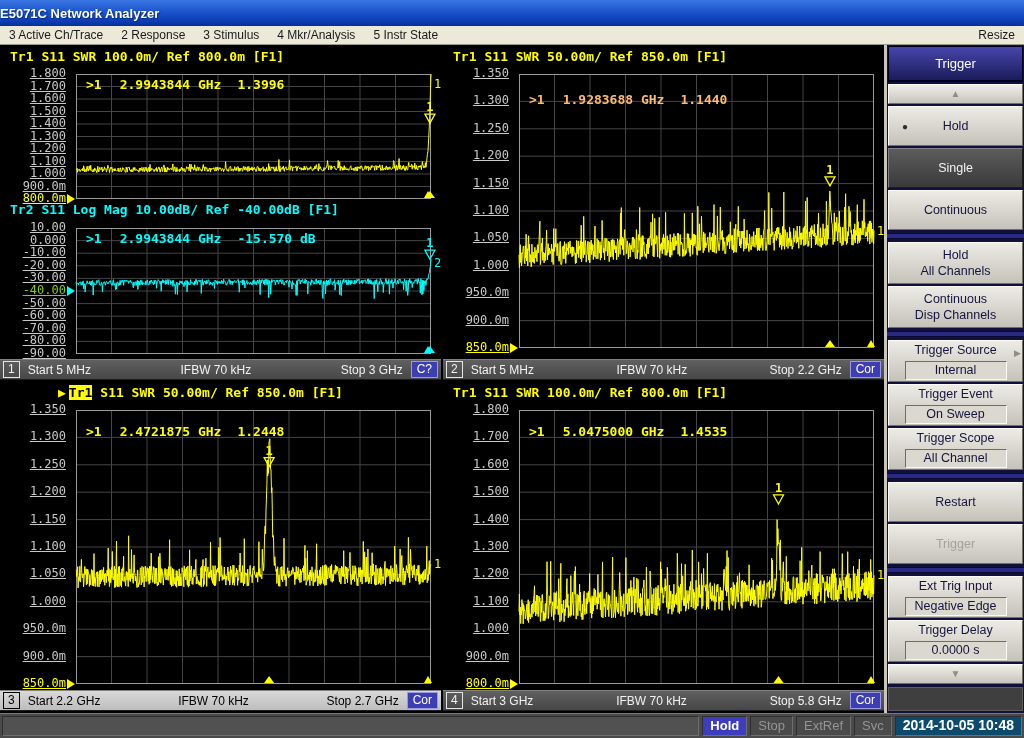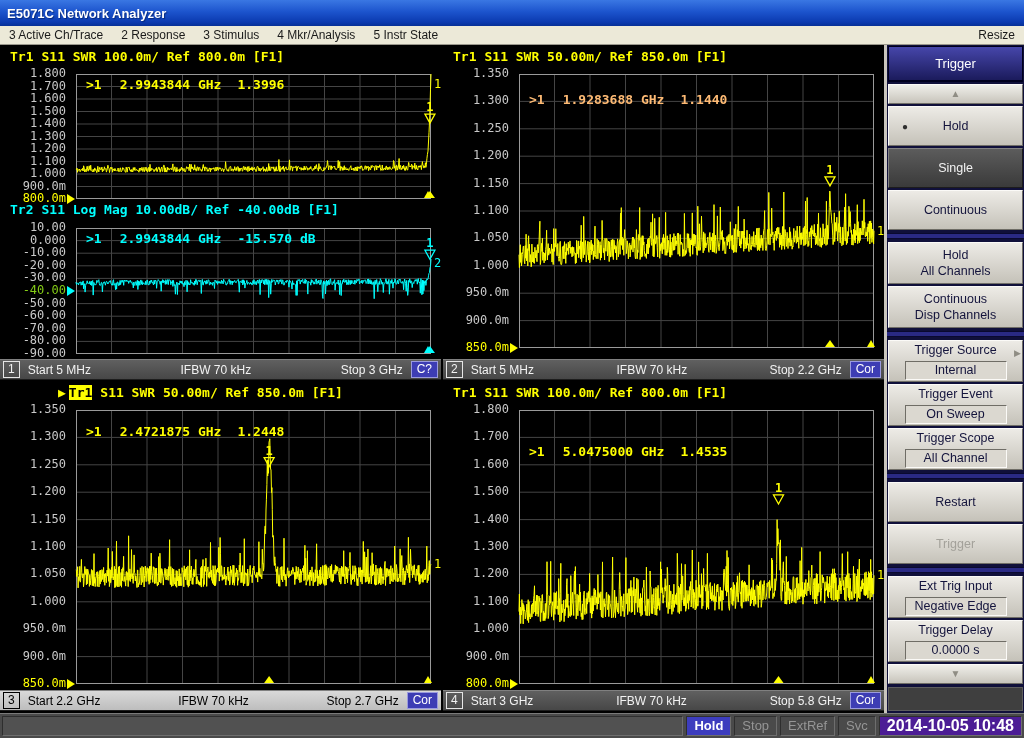--- a/index.html
+++ b/index.html
@@ -3,21 +3,21 @@
 <meta charset="utf-8">
 <style>
   html,body { margin:0; padding:0; background:#000; }
   body { width:1024px; height:738px; position:relative; overflow:hidden;
          font-family:"Liberation Sans", sans-serif; -webkit-font-smoothing:antialiased; }
 
   
   .titlebar { position:absolute; left:0; top:0; width:1024px; height:26px;
     background:linear-gradient(180deg,#3a77e3 0%,#1c54cd 45%,#0b3ab0 85%,#063097 100%);
     color:#fff; font-weight:bold; font-size:13px; display:flex; align-items:center;
-    padding-left:7px; box-sizing:border-box; text-shadow:1px 1px 1px #062a7e; }
+    box-sizing:border-box; text-shadow:1px 1px 1px #062a7e; }
   .menubar { position:absolute; left:0; top:26px; width:1024px; height:19px;
     background:#ece9d8; border-bottom:1px solid #9a978c; box-sizing:border-box;
     display:flex; align-items:center; font-size:12px; color:#1a1a1a; }
   .menu-item { padding:0 9px; height:100%; display:flex; align-items:center; cursor:default; }
   .menu-resize { margin-left:auto; padding:0 9px; }
 
   
   .main { position:absolute; left:0; top:45px; width:1024px; height:669px; background:#000; }
 
   .channel { position:absolute; background:#000; }
@@ -28,21 +28,21 @@
 
   .trace-header { position:absolute; left:10px; font:bold 13px "DejaVu Sans Mono", monospace;
     white-space:nowrap; z-index:2; }
   .active-arrow { display:none; margin-right:3px; }
   .channel.active .active-arrow { display:inline; }
   .tr-name { margin-right:8px; }
   .channel.active .tr-name { background:#ffff00; color:#000; }
 
   .axis-labels { position:absolute; left:0; width:70px; z-index:1; }
   .axis-labels span { position:absolute; right:4px; font:12px "DejaVu Sans Mono", monospace;
-    line-height:13px; white-space:nowrap; }
+    line-height:13px; white-space:nowrap;text-decoration:underline; }
 
   .plot { position:absolute; background:#000; }
   .plot svg { position:absolute; left:0; top:0; overflow:visible; }
   .readout { position:absolute; top:3px; left:10px; z-index:3;
     font:bold 13px "DejaVu Sans Mono", monospace; white-space:nowrap; }
   .r-sel { margin-right:18px; } .r-freq { margin-right:16px; }
 
   
   .ch-status { position:absolute; left:0; right:0; bottom:0; height:21px;
     background:linear-gradient(#606060,#474747); color:#f2f2f2;
@@ -85,21 +85,21 @@
 
   
   .statusbar { position:absolute; left:0; top:713px; width:1024px; height:25px;
     background:#4a4a4a; border-top:1px solid #7a7a7a; box-sizing:border-box;
     display:flex; align-items:center; padding:0 2px; font-size:13px; }
   .sb-spacer { flex:1; height:18px; border:1px solid; border-color:#2e2e2e #6e6e6e #6e6e6e #2e2e2e;
     background:#515151; }
   .sb-box { height:18px; line-height:17px; padding:0 7px; margin-left:3px; color:#959595;
     border:1px solid; border-color:#2e2e2e #6e6e6e #6e6e6e #2e2e2e; white-space:nowrap; }
   .sb-box.hold { background:#3d3dbe; color:#fff; font-weight:bold; }
-  .sb-box.datetime { background:#4c1d95; color:#fff; font-weight:bold; font-size:16px; }
+  .sb-box.datetime { background:#0c4a6e; color:#fff; font-weight:bold; font-size:14px; }
 </style>
 </head>
 <body>
 
 <div class="titlebar">
   <span>E5071C Network Analyzer</span>
 </div>
 <div class="menubar">
   <span class="menu-item">3 Active Ch/Trace</span>
   <span class="menu-item">2 Response</span>
@@ -286,21 +286,21 @@
         <span style="top: 75.2px; color: rgb(201, 201, 201);">1.500</span>
         <span style="top: 102.6px; color: rgb(201, 201, 201);">1.400</span>
         <span style="top: 130px; color: rgb(201, 201, 201);">1.300</span>
         <span style="top: 157.4px; color: rgb(201, 201, 201);">1.200</span>
         <span style="top: 184.8px; color: rgb(201, 201, 201);">1.100</span>
         <span style="top: 212.2px; color: rgb(201, 201, 201);">1.000</span>
         <span style="top: 239.6px; color: rgb(201, 201, 201);">900.0m</span>
         <span style="top: 267px; color: rgb(255, 255, 0);">800.0m</span>
       </div>
     <div class="plot" style="left:76px;top:28px;width:355px;height:274px;">
-      <div class="readout" style="top: 14px; color: rgb(255, 255, 0); margin-top: 20px;">
+      <div class="readout" style="top: 14px; color: rgb(255, 255, 0);">
         <span class="r-sel">&gt;1</span><span class="r-freq">5.0475000 GHz</span><span>1.4535</span>
       </div>
     <svg width="355" height="274" viewBox="0 0 355 274">
           <path d="M35.5 0V274M0 27.4H355M71.0 0V274M0 54.8H355M106.5 0V274M0 82.2H355M142.0 0V274M0 109.6H355M177.5 0V274M0 137.0H355M213.0 0V274M0 164.4H355M248.5 0V274M0 191.8H355M284.0 0V274M0 219.2H355M319.5 0V274M0 246.6H355" stroke="#454545" stroke-width="1" fill="none"></path>
           <rect x="0.5" y="0.5" width="354" height="273" stroke="#9a9a9a" fill="none"></rect>
           <polygon points="-9,269 -9,279 -1,274" fill="#ffff00"></polygon>
           <polyline points="0.0,201.6 0.4,184.0 0.8,205.0 1.3,197.1 1.7,213.6 2.1,199.7 2.5,204.9 2.9,189.6 3.3,200.5 3.8,192.9 4.2,213.9 4.6,194.6 5.0,197.0 5.4,201.0 5.8,200.2 6.3,208.9 6.7,207.1 7.1,202.6 7.5,200.7 7.9,194.1 8.4,210.4 8.8,199.4 9.2,189.7 9.6,212.6 10.0,191.6 10.4,206.9 10.9,203.7 11.3,209.0 11.7,207.4 12.1,204.0 12.5,194.7 12.9,207.1 13.4,196.4 13.8,193.2 14.2,203.6 14.6,188.8 15.0,185.5 15.5,175.8 15.9,202.1 16.3,191.2 16.7,206.0 17.1,196.3 17.5,185.1 18.0,204.1 18.4,185.4 18.8,186.5 19.2,206.6 19.6,200.7 20.0,186.1 20.5,191.3 20.9,188.1 21.3,211.3 21.7,211.6 22.1,191.3 22.6,202.5 23.0,185.0 23.4,184.5 23.8,193.3 24.2,210.8 24.6,201.3 25.1,210.3 25.5,202.9 25.9,210.7 26.3,193.4 26.7,208.5 27.1,205.1 27.6,191.0 28.0,151.7 28.4,184.3 28.8,185.2 29.2,208.6 29.7,205.7 30.1,195.3 30.5,195.0 30.9,185.9 31.3,193.2 31.7,151.3 32.2,202.0 32.6,206.6 33.0,196.1 33.4,195.8 33.8,191.8 34.2,200.6 34.7,210.2 35.1,182.5 35.5,198.7 35.9,204.4 36.3,183.0 36.8,198.5 37.2,182.6 37.6,181.6 38.0,199.1 38.4,197.9 38.8,195.9 39.3,204.7 39.7,168.6 40.1,189.0 40.5,188.6 40.9,212.0 41.3,183.5 41.8,153.3 42.2,210.5 42.6,194.8 43.0,193.9 43.4,202.7 43.9,200.9 44.3,197.8 44.7,190.2 45.1,211.7 45.5,199.2 45.9,205.9 46.4,201.9 46.8,189.4 47.2,197.3 47.6,174.8 48.0,168.6 48.4,197.4 48.9,183.9 49.3,207.8 49.7,195.6 50.1,200.3 50.5,205.9 51.0,206.0 51.4,206.5 51.8,165.6 52.2,193.6 52.6,205.3 53.0,189.1 53.5,182.3 53.9,193.1 54.3,194.2 54.7,205.6 55.1,170.0 55.5,161.3 56.0,184.3 56.4,156.6 56.8,189.6 57.2,209.1 57.6,197.8 58.1,184.2 58.5,200.8 58.9,205.8 59.3,197.0 59.7,185.3 60.1,192.0 60.6,174.2 61.0,200.8 61.4,182.1 61.8,200.3 62.2,206.7 62.6,203.0 63.1,209.7 63.5,193.9 63.9,209.4 64.3,195.0 64.7,184.5 65.2,181.1 65.6,202.8 66.0,204.6 66.4,198.9 66.8,199.2 67.2,188.5 67.7,203.6 68.1,182.7 68.5,194.1 68.9,188.1 69.3,188.2 69.7,181.4 70.2,192.1 70.6,163.5 71.0,185.9 71.4,203.1 71.8,187.8 72.3,197.0 72.7,208.1 73.1,185.8 73.5,203.8 73.9,187.8 74.3,200.9 74.8,181.6 75.2,178.4 75.6,185.4 76.0,195.1 76.4,179.9 76.8,185.1 77.3,193.2 77.7,187.4 78.1,199.3 78.5,194.4 78.9,164.5 79.4,193.9 79.8,182.5 80.2,183.3 80.6,187.4 81.0,184.4 81.4,200.0 81.9,181.8 82.3,206.1 82.7,207.1 83.1,182.1 83.5,151.9 83.9,207.9 84.4,192.1 84.8,191.0 85.2,188.7 85.6,196.7 86.0,193.9 86.5,207.0 86.9,196.4 87.3,182.8 87.7,182.2 88.1,193.9 88.5,199.6 89.0,198.0 89.4,184.5 89.8,206.6 90.2,188.7 90.6,185.7 91.0,193.9 91.5,194.2 91.9,197.9 92.3,199.9 92.7,208.0 93.1,180.2 93.6,147.0 94.0,196.8 94.4,207.4 94.8,203.6 95.2,202.0 95.6,180.0 96.1,193.5 96.5,207.7 96.9,193.7 97.3,186.8 97.7,197.3 98.1,199.0 98.6,201.9 99.0,192.9 99.4,203.6 99.8,202.9 100.2,179.6 100.7,162.6 101.1,179.5 101.5,186.2 101.9,206.2 102.3,191.4 102.7,186.3 103.2,196.8 103.6,196.0 104.0,201.3 104.4,190.4 104.8,183.8 105.2,206.8 105.7,199.9 106.1,198.0 106.5,178.1 106.9,147.6 107.3,193.6 107.8,194.1 108.2,183.3 108.6,204.6 109.0,201.6 109.4,178.8 109.8,179.2 110.3,201.4 110.7,178.6 111.1,180.1 111.5,185.8 111.9,170.4 112.3,202.5 112.8,177.4 113.2,200.7 113.6,201.7 114.0,180.5 114.4,186.1 114.9,167.0 115.3,186.5 115.7,204.8 116.1,178.9 116.5,188.9 116.9,193.1 117.4,183.1 117.8,168.1 118.2,197.2 118.6,202.2 119.0,169.4 119.4,180.0 119.9,197.4 120.3,188.8 120.7,197.1 121.1,203.1 121.5,183.5 122.0,206.2 122.4,187.9 122.8,195.8 123.2,204.8 123.6,178.9 124.0,177.7 124.5,177.1 124.9,170.0 125.3,181.1 125.7,191.2 126.1,201.2 126.5,195.8 127.0,205.4 127.4,157.1 127.8,189.6 128.2,205.9 128.6,189.1 129.1,188.8 129.5,190.2 129.9,200.9 130.3,205.7 130.7,201.6 131.1,161.0 131.6,176.9 132.0,176.8 132.4,203.5 132.8,186.6 133.2,184.5 133.6,203.9 134.1,195.6 134.5,187.4 134.9,178.5 135.3,198.1 135.7,197.5 136.2,205.0 136.6,182.2 137.0,177.3 137.4,197.7 137.8,205.4 138.2,178.7 138.7,198.8 139.1,175.3 139.5,195.5 139.9,188.2 140.3,191.6 140.7,200.3 141.2,191.4 141.6,151.8 142.0,182.9 142.4,159.2 142.8,180.3 143.3,177.7 143.7,184.5 144.1,193.2 144.5,185.3 144.9,187.4 145.3,177.5 145.8,179.1 146.2,168.7 146.6,181.1 147.0,175.7 147.4,191.8 147.8,197.4 148.3,157.3 148.7,164.0 149.1,203.6 149.5,192.4 149.9,195.5 150.4,175.0 150.8,199.1 151.2,190.5 151.6,180.9 152.0,181.6 152.4,194.7 152.9,204.3 153.3,194.3 153.7,184.2 154.1,201.5 154.5,189.6 154.9,174.2 155.4,197.4 155.8,190.6 156.2,192.5 156.6,184.8 157.0,194.2 157.5,182.9 157.9,194.8 158.3,143.3 158.7,160.2 159.1,202.4 159.5,176.1 160.0,194.3 160.4,203.7 160.8,177.6 161.2,184.2 161.6,174.1 162.0,201.2 162.5,153.7 162.9,190.2 163.3,177.0 163.7,165.8 164.1,184.4 164.6,194.5 165.0,196.0 165.4,187.7 165.8,195.5 166.2,154.3 166.6,201.3 167.1,199.3 167.5,198.7 167.9,180.4 168.3,185.7 168.7,193.2 169.1,184.6 169.6,199.2 170.0,180.5 170.4,190.5 170.8,176.6 171.2,180.1 171.7,171.5 172.1,197.0 172.5,194.5 172.9,173.6 173.3,140.0 173.7,185.3 174.2,198.3 174.6,179.4 175.0,187.5 175.4,182.5 175.8,192.8 176.2,200.0 176.7,188.6 177.1,170.2 177.5,198.4 177.9,177.3 178.3,193.9 178.8,196.2 179.2,195.2 179.6,151.9 180.0,187.3 180.4,174.8 180.8,186.2 181.3,187.7 181.7,184.6 182.1,186.7 182.5,163.7 182.9,198.7 183.3,175.5 183.8,196.1 184.2,181.3 184.6,158.5 185.0,176.1 185.4,176.6 185.9,176.3 186.3,177.1 186.7,181.2 187.1,174.5 187.5,199.7 187.9,191.7 188.4,143.3 188.8,197.3 189.2,181.0 189.6,199.1 190.0,178.5 190.4,174.8 190.9,174.7 191.3,172.5 191.7,188.9 192.1,182.6 192.5,190.7 193.0,179.6 193.4,175.9 193.8,190.5 194.2,185.3 194.6,187.9 195.0,191.7 195.5,173.6 195.9,200.3 196.3,191.3 196.7,186.5 197.1,192.0 197.5,178.6 198.0,174.8 198.4,181.8 198.8,174.0 199.2,180.6 199.6,191.0 200.1,199.2 200.5,186.7 200.9,190.8 201.3,177.2 201.7,191.3 202.1,180.3 202.6,182.3 203.0,200.5 203.4,180.7 203.8,187.7 204.2,189.9 204.6,162.8 205.1,159.1 205.5,162.9 205.9,172.9 206.3,177.0 206.7,180.6 207.2,156.3 207.6,186.1 208.0,140.5 208.4,174.4 208.8,182.2 209.2,147.4 209.7,196.5 210.1,198.4 210.5,200.3 210.9,190.8 211.3,180.4 211.7,178.0 212.2,180.3 212.6,177.4 213.0,194.2 213.4,179.6 213.8,195.5 214.3,172.3 214.7,191.1 215.1,184.5 215.5,174.8 215.9,180.7 216.3,198.6 216.8,194.3 217.2,179.6 217.6,172.5 218.0,186.6 218.4,165.8 218.8,189.4 219.3,192.1 219.7,182.4 220.1,169.8 220.5,162.8 220.9,180.8 221.4,183.9 221.8,182.2 222.2,196.3 222.6,171.2 223.0,198.3 223.4,170.2 223.9,177.6 224.3,172.5 224.7,192.1 225.1,189.3 225.5,171.0 225.9,176.6 226.4,172.6 226.8,191.3 227.2,174.8 227.6,191.2 228.0,175.1 228.5,186.1 228.9,188.9 229.3,191.1 229.7,178.8 230.1,154.8 230.5,185.4 231.0,179.4 231.4,195.9 231.8,181.4 232.2,193.5 232.6,177.7 233.0,178.9 233.5,190.0 233.9,178.1 234.3,169.9 234.7,195.6 235.1,196.2 235.6,179.8 236.0,191.3 236.4,186.1 236.8,194.3 237.2,176.1 237.6,175.6 238.1,174.7 238.5,175.5 238.9,190.6 239.3,197.5 239.7,176.0 240.1,185.0 240.6,171.8 241.0,189.6 241.4,180.7 241.8,170.5 242.2,197.3 242.7,193.4 243.1,181.6 243.5,174.6 243.9,190.1 244.3,186.2 244.7,173.5 245.2,170.5 245.6,175.3 246.0,188.5 246.4,189.3 246.8,189.3 247.2,187.6 247.7,183.0 248.1,173.2 248.5,176.8 248.9,174.7 249.3,171.9 249.8,172.8 250.2,188.3 250.6,170.4 251.0,176.1 251.4,180.5 251.8,177.2 252.3,175.2 252.7,148.1 253.1,178.1 253.5,150.1 253.9,188.6 254.3,183.4 254.8,185.3 255.2,186.5 255.6,181.3 256.0,168.7 256.4,180.4 256.9,170.9 257.3,170.7 257.7,153.4 258.1,109.6 258.5,135.6 258.9,118.6 259.4,133.8 259.8,133.6 260.2,132.7 260.6,145.0 261.0,160.3 261.4,129.9 261.9,186.4 262.3,190.5 262.7,190.1 263.1,167.8 263.5,181.2 264.0,157.5 264.4,151.8 264.8,172.3 265.2,171.4 265.6,175.6 266.0,193.9 266.5,181.8 266.9,194.0 267.3,146.4 267.7,194.2 268.1,180.7 268.5,172.1 269.0,190.2 269.4,171.4 269.8,181.0 270.2,178.5 270.6,194.0 271.1,179.0 271.5,184.6 271.9,180.0 272.3,189.8 272.7,192.9 273.1,182.4 273.6,191.1 274.0,168.3 274.4,166.7 274.8,167.6 275.2,192.3 275.6,179.6 276.1,187.6 276.5,178.3 276.9,193.2 277.3,167.9 277.7,177.9 278.2,167.4 278.6,190.0 279.0,189.7 279.4,186.1 279.8,173.5 280.2,183.0 280.7,189.2 281.1,150.7 281.5,186.5 281.9,177.9 282.3,185.7 282.7,137.4 283.2,187.3 283.6,172.1 284.0,194.2 284.4,183.2 284.8,179.7 285.3,187.1 285.7,172.7 286.1,184.2 286.5,175.3 286.9,169.4 287.3,183.3 287.8,185.7 288.2,177.6 288.6,172.8 289.0,181.0 289.4,176.1 289.8,160.6 290.3,177.0 290.7,178.9 291.1,182.3 291.5,185.0 291.9,167.7 292.4,167.1 292.8,155.1 293.2,180.8 293.6,182.9 294.0,189.3 294.4,175.7 294.9,168.8 295.3,168.7 295.7,193.7 296.1,168.2 296.5,188.9 296.9,179.4 297.4,163.5 297.8,193.9 298.2,164.0 298.6,186.0 299.0,185.5 299.5,173.7 299.9,182.2 300.3,176.8 300.7,175.3 301.1,141.6 301.5,190.7 302.0,190.8 302.4,180.4 302.8,177.2 303.2,164.9 303.6,170.8 304.0,173.0 304.5,167.4 304.9,172.8 305.3,172.5 305.7,193.1 306.1,178.5 306.6,180.9 307.0,171.7 307.4,175.0 307.8,180.2 308.2,166.1 308.6,186.3 309.1,173.6 309.5,188.0 309.9,176.8 310.3,182.1 310.7,166.7 311.1,175.1 311.6,177.3 312.0,188.2 312.4,163.7 312.8,190.1 313.2,174.8 313.7,158.8 314.1,178.2 314.5,164.0 314.9,190.6 315.3,158.7 315.7,173.0 316.2,163.1 316.6,189.5 317.0,167.6 317.4,188.8 317.8,189.7 318.2,180.0 318.7,191.6 319.1,182.9 319.5,175.5 319.9,189.0 320.3,176.6 320.8,167.8 321.2,180.5 321.6,170.9 322.0,184.0 322.4,177.4 322.8,172.9 323.3,143.6 323.7,166.6 324.1,175.8 324.5,170.5 324.9,180.0 325.3,177.7 325.8,189.7 326.2,167.1 326.6,168.8 327.0,191.1 327.4,165.4 327.9,178.0 328.3,177.7 328.7,141.7 329.1,185.9 329.5,187.7 329.9,163.4 330.4,190.3 330.8,175.4 331.2,168.2 331.6,179.6 332.0,189.6 332.4,181.6 332.9,188.8 333.3,189.4 333.7,189.2 334.1,173.8 334.5,156.3 335.0,186.1 335.4,188.0 335.8,163.5 336.2,181.3 336.6,183.4 337.0,182.8 337.5,165.9 337.9,191.6 338.3,190.0 338.7,159.3 339.1,163.0 339.5,187.6 340.0,157.8 340.4,149.0 340.8,189.1 341.2,182.7 341.6,176.7 342.1,181.5 342.5,179.6 342.9,170.5 343.3,179.1 343.7,168.8 344.1,175.5 344.6,173.0 345.0,184.3 345.4,185.3 345.8,162.7 346.2,171.2 346.6,185.9 347.1,161.8 347.5,184.6 347.9,168.6 348.3,167.5 348.7,188.2 349.2,187.6 349.6,161.7 350.0,180.5 350.4,163.1 350.8,181.5 351.2,189.6 351.7,149.4 352.1,183.0 352.5,161.8 352.9,187.1 353.3,168.1 353.7,184.3 354.2,180.1 354.6,183.7 355.0,165.3" stroke="#ffff00" fill="none" stroke-width="1"></polyline>
           <text x="259.505" y="81.941" text-anchor="middle" fill="#ffff00" style="font:bold 12px &quot;DejaVu Sans Mono&quot;, monospace;">1</text>
           <polygon points="254.505,84.941 264.505,84.941 259.505,93.941" stroke="#ffff00" fill="none" stroke-width="1.3"></polygon>
           <polygon points="254.505,273 264.505,273 259.505,266" fill="#ffff00"></polygon>

